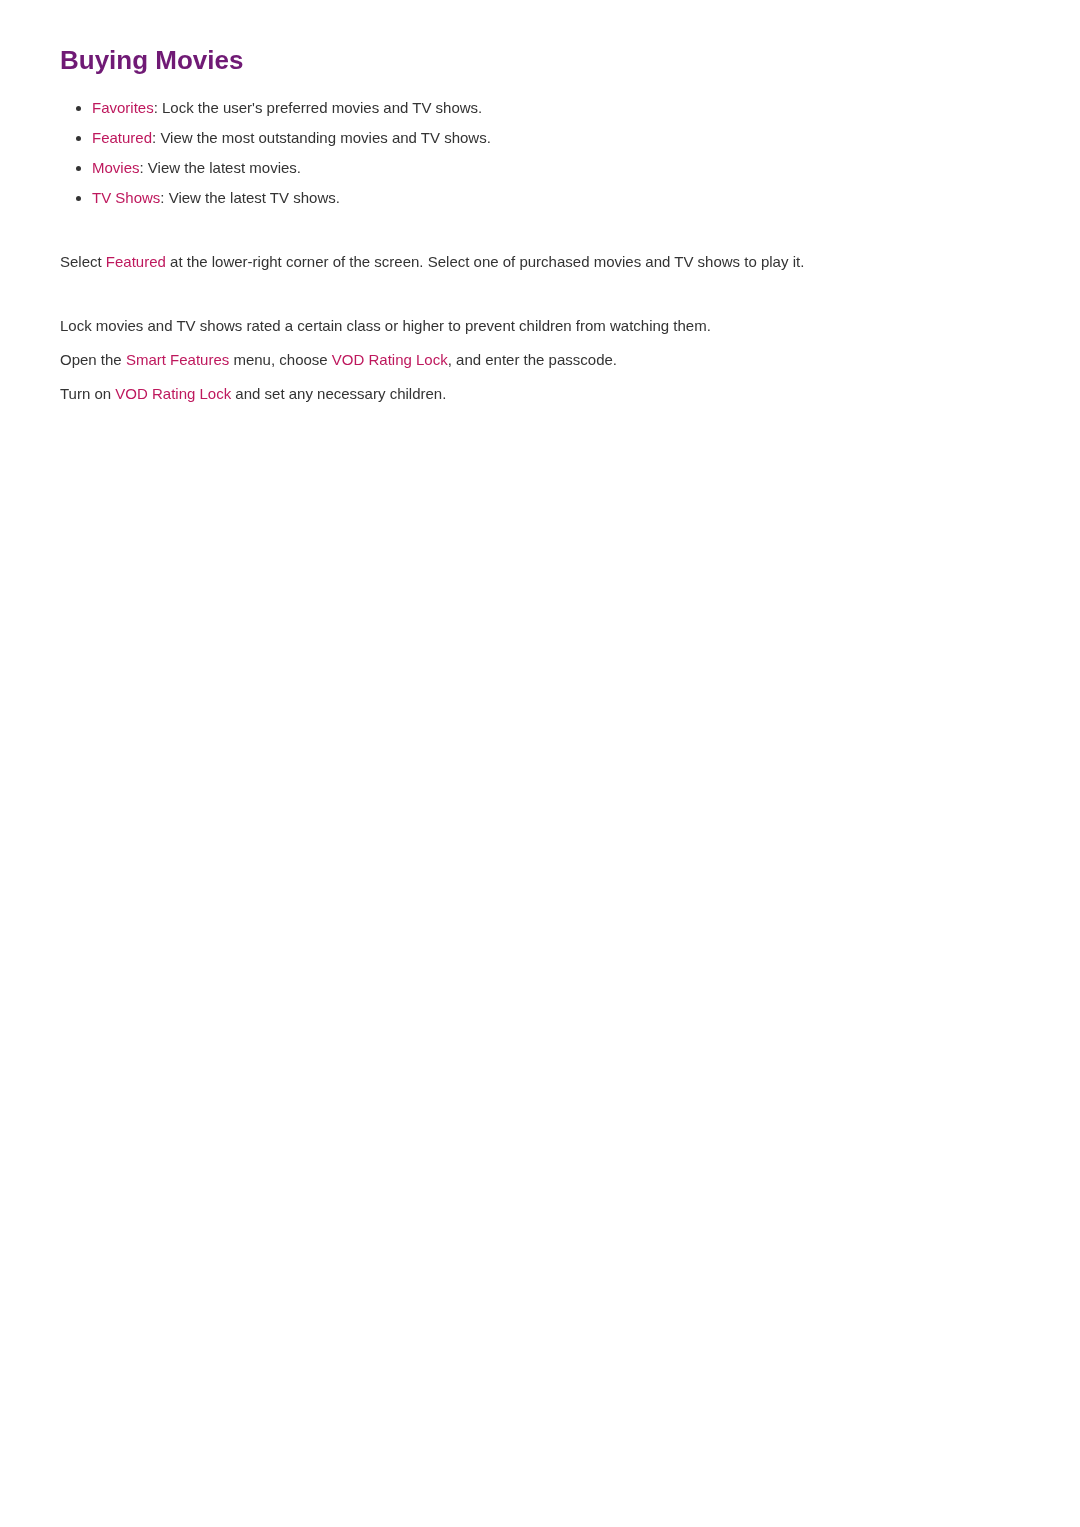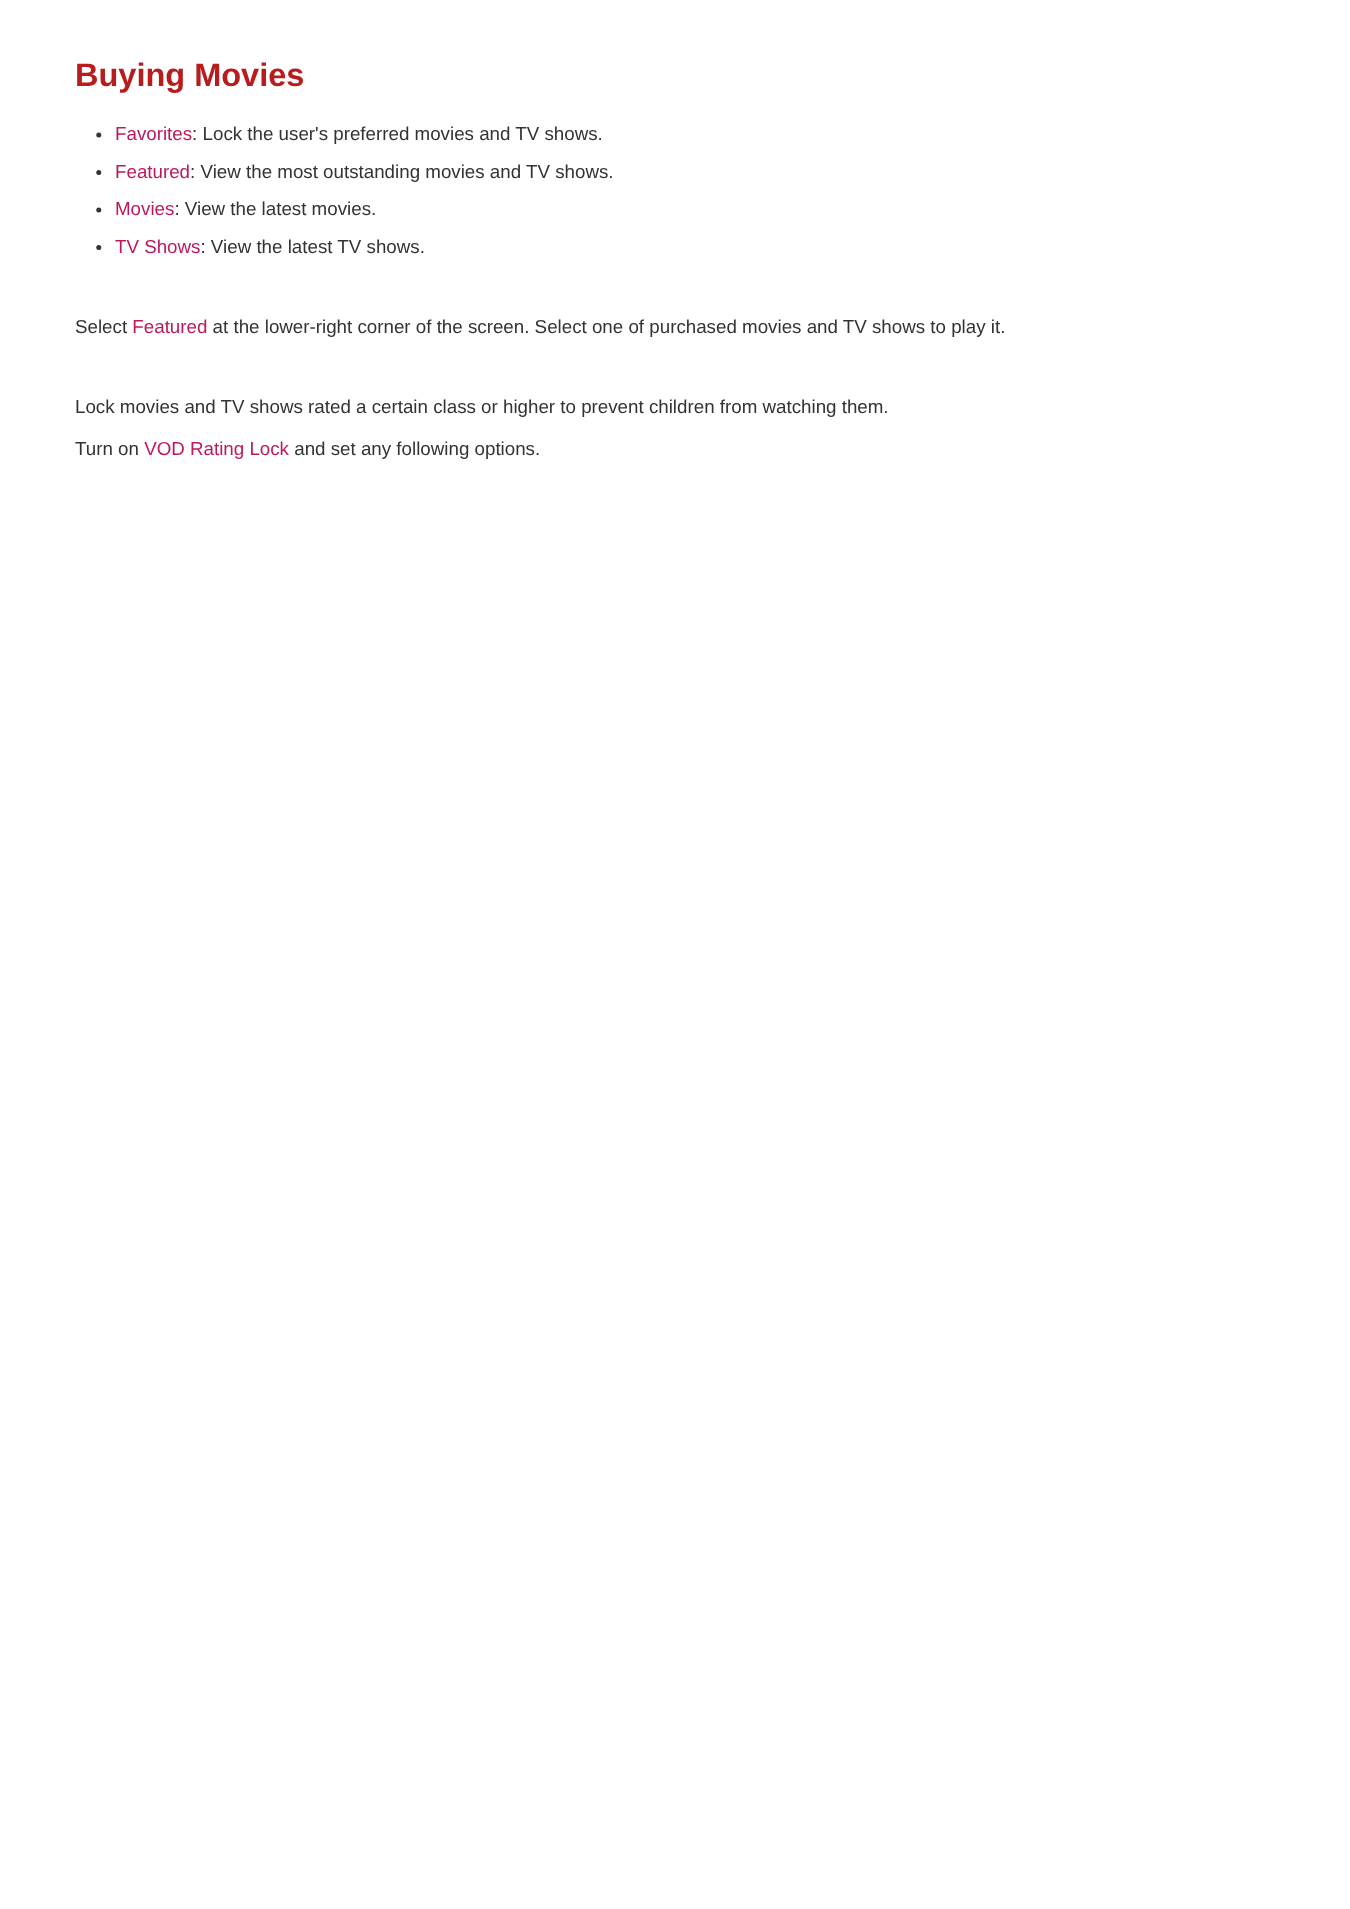--- a/index.html
+++ b/index.html
@@ -18,21 +18,21 @@
       max-width: 1080px;
     }
 
     .section {
       margin-bottom: 40px;
     }
 
     .section-title {
       font-size: 26px;
       font-weight: bold;
-      color: #b91c1c;
+      color: #701a75;
       margin-bottom: 14px;
     }
 
     .body-text {
       font-size: 15px;
       color: #333;
       margin-bottom: 10px;
     }
 
     .bullet-list {
@@ -87,15 +87,18 @@
 
 <div class="section">
   <p class="body-text">
     <span>Select </span><span class="link">Featured</span><span> at the lower-right corner of the screen. Select one of purchased movies and TV shows to play it.</span>
   </p>
 </div>
 
 <div class="section">
   <p class="body-text">Lock movies and TV shows rated a certain class or higher to prevent children from watching them.</p>
   <p class="body-text">
-    <span>Turn on </span><span class="link">VOD Rating Lock</span><span> and set any following options.</span>
+    <span>Open the </span><span class="link">Smart Features</span><span> menu, choose </span><span class="link">VOD Rating Lock</span><span>, and enter the passcode.</span>
+  </p>
+  <p class="body-text">
+    <span>Turn on </span><span class="link">VOD Rating Lock</span><span> and set any necessary children.</span>
   </p>
 </div>
 
 </body></html>

